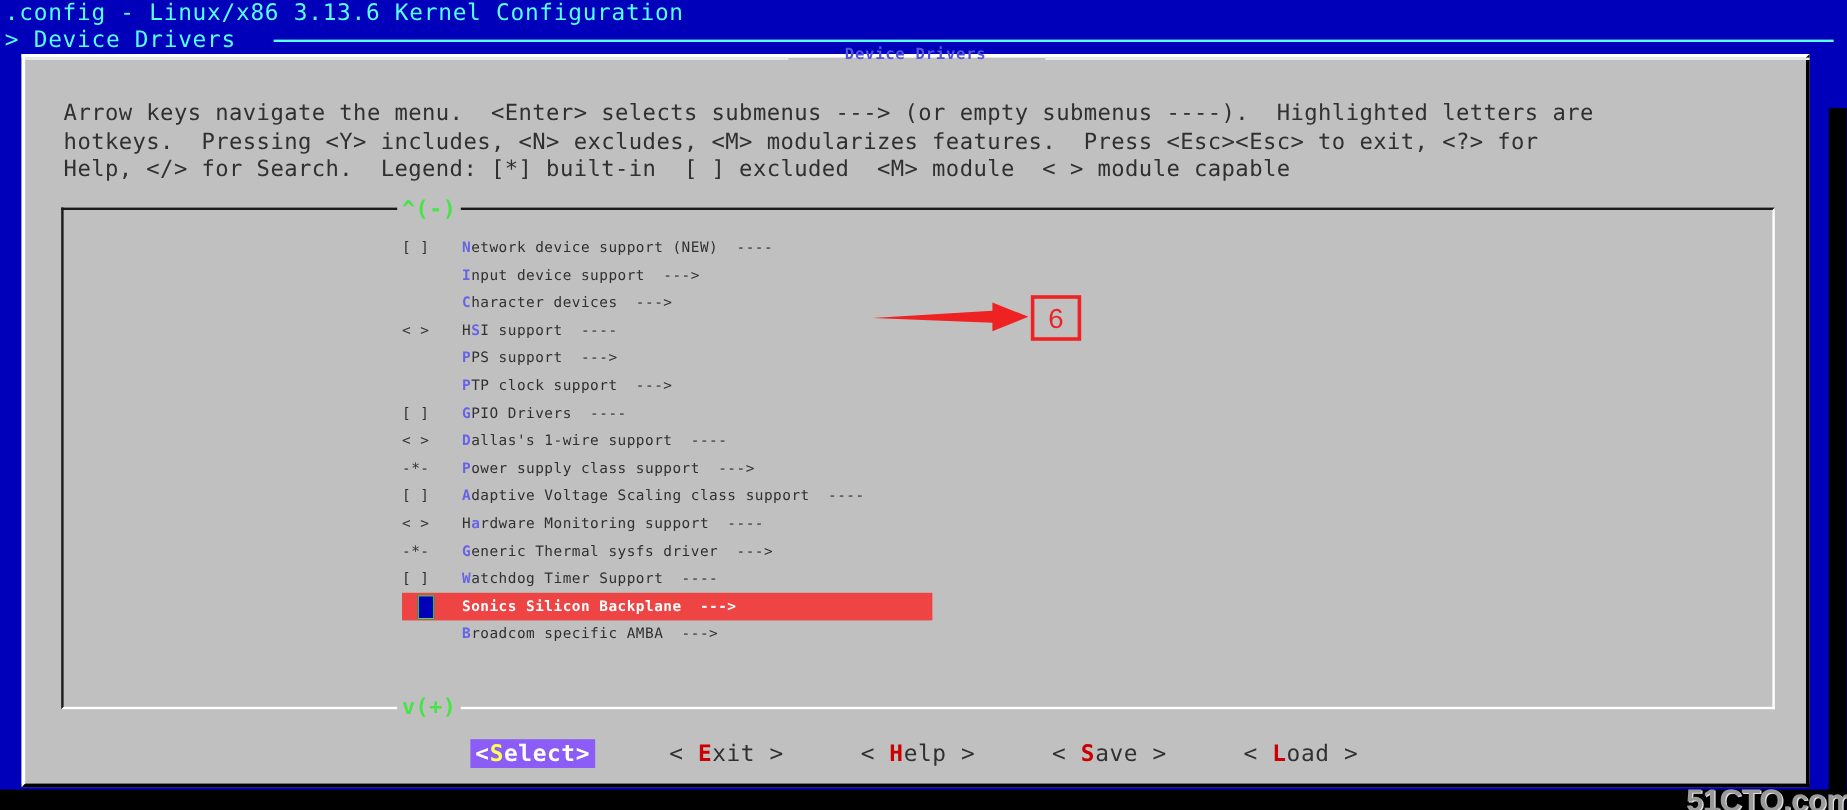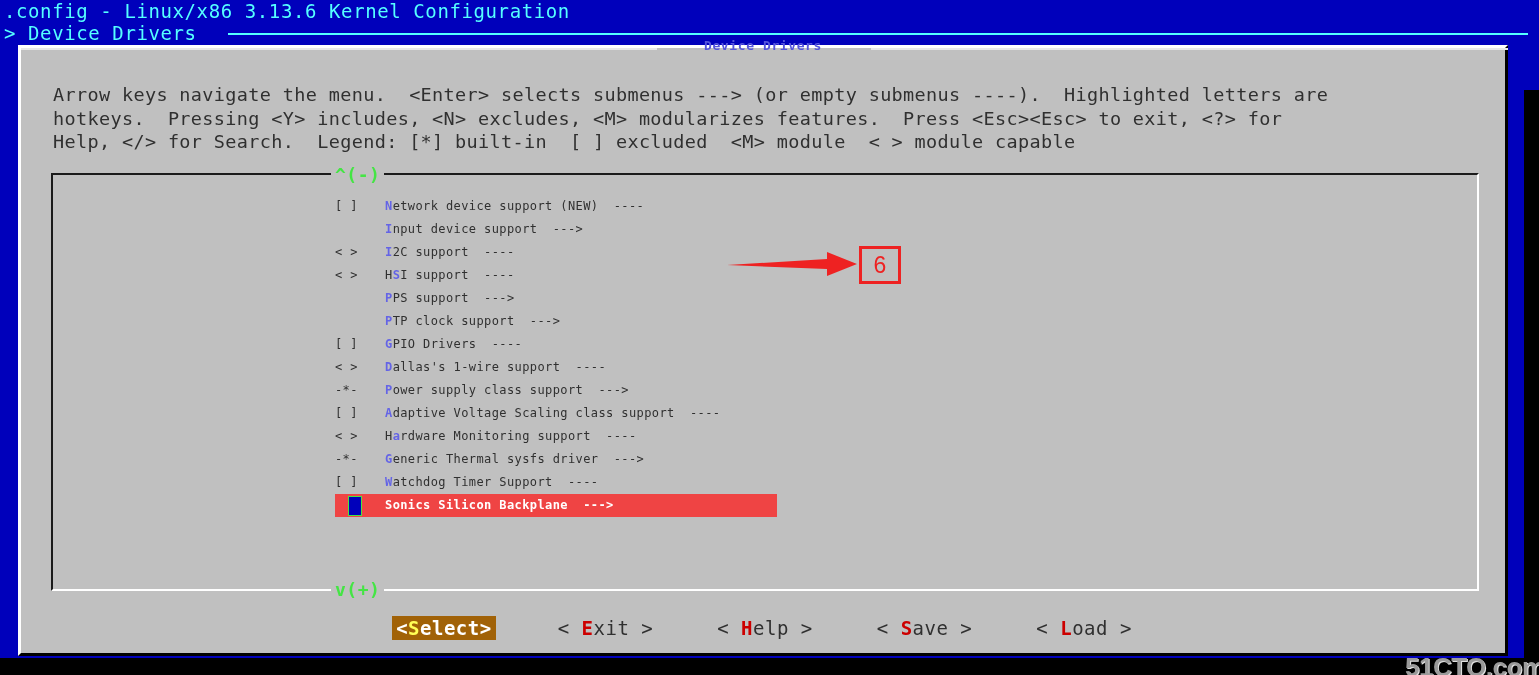--- a/index.html
+++ b/index.html
@@ -189,21 +189,21 @@
     letter-spacing: 0.5px;
   }
   .btn {
     display: inline-block;
     color: #303030;
     padding: 1px 2px;
     margin: 0 30px;
   }
   .btn .bhot { color: #cc0000; font-weight: bold; }
   .btn.active {
-    background: #a16207;
+    background: #8b5cf6;
     color: #ffffff;
     font-weight: bold;
     padding: 1px 4px;
   }
   .btn.active .bhot { color: #ffff55; font-weight: bold; }
 
   
   #anno-arrow {
     position: absolute;
     left: 706px;
@@ -269,32 +269,33 @@
 hotkeys.  Pressing &lt;Y&gt; includes, &lt;N&gt; excludes, &lt;M&gt; modularizes features.  Press &lt;Esc&gt;&lt;Esc&gt; to exit, &lt;?&gt; for
 Help, &lt;/&gt; for Search.  Legend: [*] built-in  [ ] excluded  &lt;M&gt; module  &lt; &gt; module capable</div>
 
     <div id="menu-frame">
       <div class="scroll-ind" id="scroll-up">^(-)</div>
       <div class="scroll-ind" id="scroll-down">v(+)</div>
 
       <div id="menu-list">
           <div class="menu-row"><span class="mark">[ ]</span><span class="hot">N</span><span>etwork device support (NEW)  ----</span></div>
           <div class="menu-row"><span class="mark"></span><span class="hot">I</span><span>nput device support  ---&gt;</span></div>
-          <div class="menu-row"><span class="mark">&lt; &gt;</span><span class="hot">I</span><span>2C support  ----</span></div>
+          <div class="menu-row"><span class="mark"></span><span class="hot">C</span><span>haracter devices  ---&gt;</span></div>
           <div class="menu-row"><span class="mark">&lt; &gt;</span><span>H</span><span class="hot">S</span><span>I support  ----</span></div>
           <div class="menu-row"><span class="mark"></span><span class="hot">P</span><span>PS support  ---&gt;</span></div>
           <div class="menu-row"><span class="mark"></span><span class="hot">P</span><span>TP clock support  ---&gt;</span></div>
           <div class="menu-row"><span class="mark">[ ]</span><span class="hot">G</span><span>PIO Drivers  ----</span></div>
           <div class="menu-row"><span class="mark">&lt; &gt;</span><span class="hot">D</span><span>allas's 1-wire support  ----</span></div>
           <div class="menu-row"><span class="mark">-*-</span><span class="hot">P</span><span>ower supply class support  ---&gt;</span></div>
           <div class="menu-row"><span class="mark">[ ]</span><span class="hot">A</span><span>daptive Voltage Scaling class support  ----</span></div>
           <div class="menu-row"><span class="mark">&lt; &gt;</span><span>H</span><span class="hot">a</span><span>rdware Monitoring support  ----</span></div>
           <div class="menu-row"><span class="mark">-*-</span><span class="hot">G</span><span>eneric Thermal sysfs driver  ---&gt;</span></div>
           <div class="menu-row"><span class="mark">[ ]</span><span class="hot">W</span><span>atchdog Timer Support  ----</span></div>
           <div class="menu-row selected"><span class="cursor-block"></span><span class="mark"></span><span class="hot">S</span><span>onics Silicon Backplane  ---&gt;</span></div>
+          <div class="menu-row"><span class="mark"></span><span class="hot">B</span><span>roadcom specific AMBA  ---&gt;</span></div>
         </div>
     </div>
 
     <div id="buttons"><span class="btn active"><span>&lt;</span><span class="bhot">S</span><span>elect&gt;</span></span><span class="btn"><span>&lt; </span><span class="bhot">E</span><span>xit &gt;</span></span><span class="btn"><span>&lt; </span><span class="bhot">H</span><span>elp &gt;</span></span><span class="btn"><span>&lt; </span><span class="bhot">S</span><span>ave &gt;</span></span><span class="btn"><span>&lt; </span><span class="bhot">L</span><span>oad &gt;</span></span></div>
 
     <svg id="anno-arrow" viewBox="0 0 130 26" preserveAspectRatio="none">
       <polygon points="0,14 100,8 100,1 130,13 100,25 100,18" fill="#ee2222"></polygon>
     </svg>
 
     <div id="anno-box">6</div>

